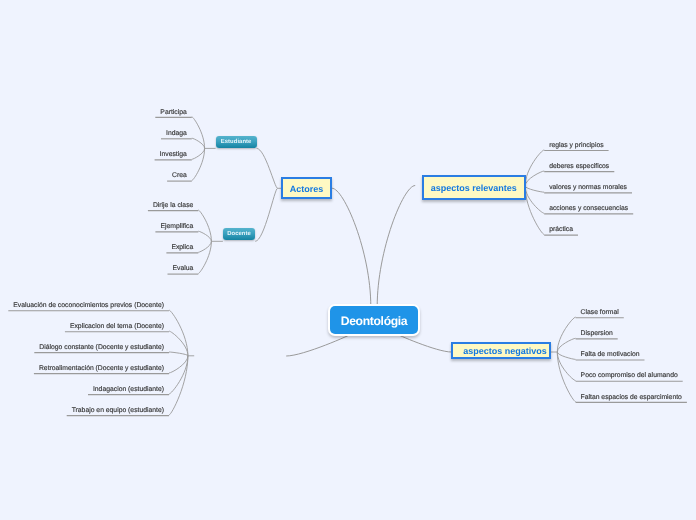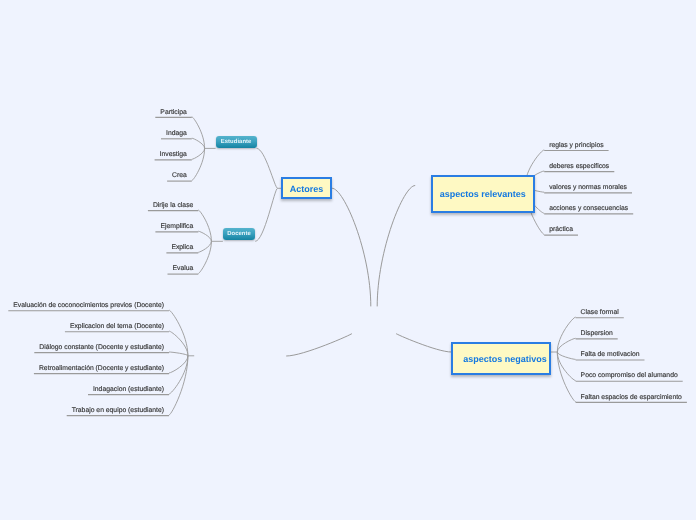--- a/index.html
+++ b/index.html
@@ -93,32 +93,33 @@
       <div class="node sub" style="left: 215.6px; top: 135.5px; width: 41px; height: 12px;">Estudiante</div>
       <div class="leaf" style="top: 108.6px; right: 509.2px;">Participa</div>
       <div class="leaf" style="top: 130px; right: 509.2px;">Indaga</div>
       <div class="leaf" style="top: 151.1px; right: 509.2px;">Investiga</div>
       <div class="leaf" style="top: 172.3px; right: 509.2px;">Crea</div>
       <div class="node sub" style="left: 222.9px; top: 228.3px; width: 32.3px; height: 12px;">Docente</div>
       <div class="leaf" style="top: 201.8px; right: 502.7px;">Dirije la clase</div>
       <div class="leaf" style="top: 223px; right: 502.7px;">Ejemplifica</div>
       <div class="leaf" style="top: 244.1px; right: 502.7px;">Explica</div>
       <div class="leaf" style="top: 265.3px; right: 502.7px;">Evalua</div>
-      <div class="node main" style="left: 431px; top: 174.6px; width: 103.5px; height: 38px;">aspectos relevantes</div>
+      <div class="node main" style="left: 422px; top: 174.6px; width: 103.5px; height: 25px;">aspectos relevantes</div>
       <div class="leaf" style="top: 141.7px; left: 549.2px;">reglas y principios</div>
       <div class="leaf" style="top: 162.8px; left: 549.2px;">deberes especificos</div>
       <div class="leaf" style="top: 184px; left: 549.2px;">valores y normas morales</div>
       <div class="leaf" style="top: 205.1px; left: 549.2px;">acciones y consecuencias</div>
       <div class="leaf" style="top: 226.3px; left: 549.2px;">práctica</div>
       <div class="leaf" style="top: 301.9px; right: 532px;">Evaluación de coconocimientos previos (Docente)</div>
       <div class="leaf" style="top: 322.9px; right: 532px;">Explicacion del tema (Docente)</div>
       <div class="leaf" style="top: 343.8px; right: 532px;">Diálogo constante (Docente y estudiante)</div>
       <div class="leaf" style="top: 364.8px; right: 532px;">Retroalimentación (Docente y estudiante)</div>
       <div class="leaf" style="top: 385.8px; right: 532px;">Indagacion (estudiante)</div>
       <div class="leaf" style="top: 406.8px; right: 532px;">Trabajo en equipo (estudiante)</div>
-      <div class="node main" style="left: 451.3px; top: 341.5px; width: 99.6px; height: 33px; padding-left: 8px;">aspectos negativos</div>
+      <div class="node main" style="left: 451.3px; top: 341.5px; width: 99.6px; height: 17px; padding-left: 8px;">aspectos negativos</div>
       <div class="leaf" style="top: 308.9px; left: 580.6px;">Clase formal</div>
       <div class="leaf" style="top: 330.1px; left: 580.6px;">Dispersion</div>
       <div class="leaf" style="top: 351.2px; left: 580.6px;">Falta de motivacion</div>
       <div class="leaf" style="top: 372.4px; left: 580.6px;">Poco compromiso del alumando</div>
       <div class="leaf" style="top: 393.5px; left: 580.6px;">Faltan espacios de esparcimiento</div>
+      <div class="node central" style="left: 330px; top: 306px; width: 88px; height: 28px;">Deontológia</div>
     </div>
 </div>
 
 </body></html>

